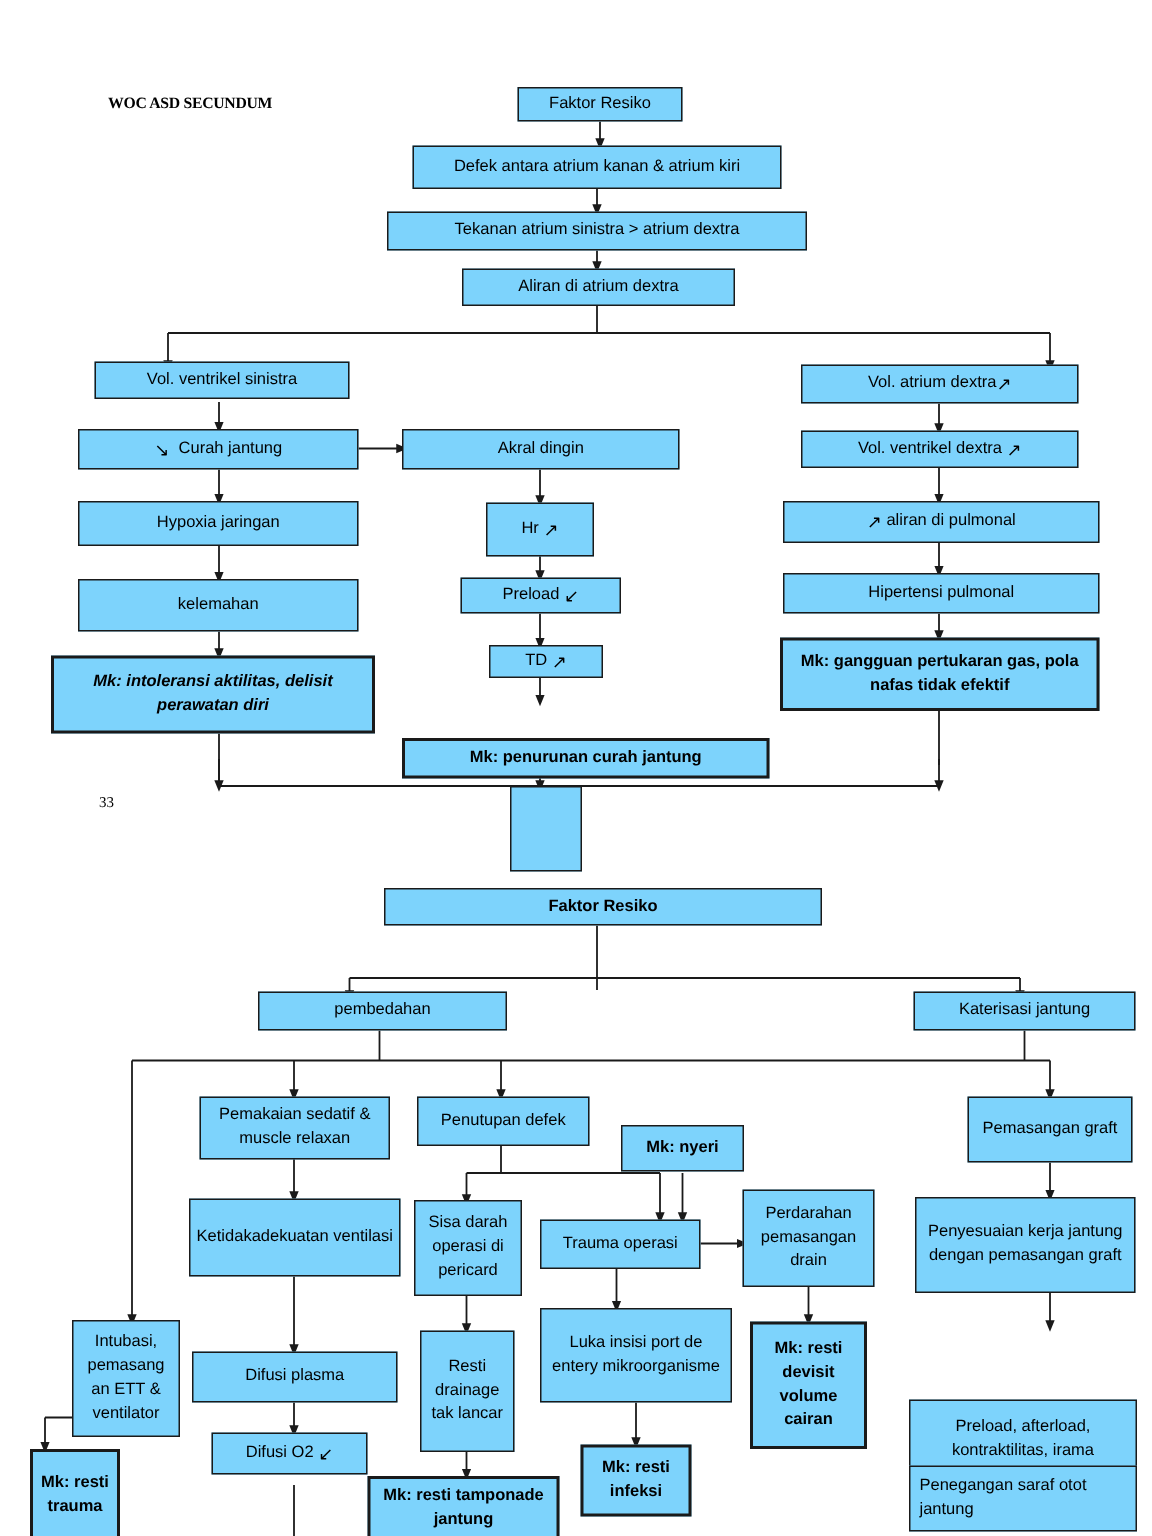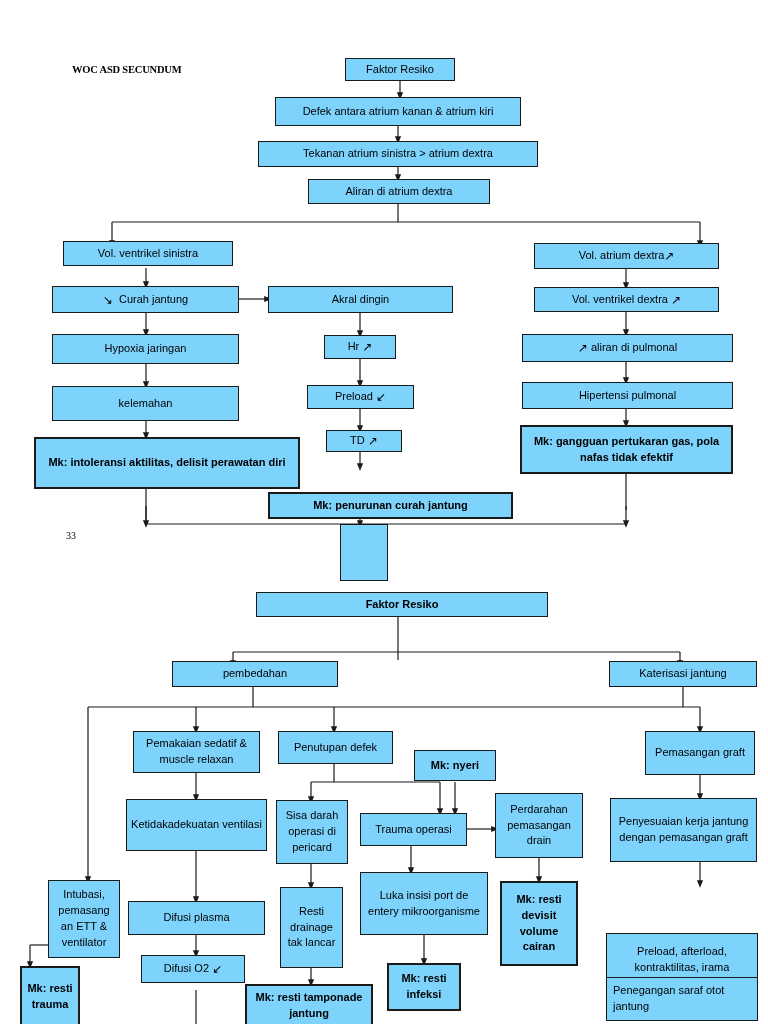--- a/index.html
+++ b/index.html
@@ -153,25 +153,25 @@
   <div class="node" style="left:63px;top:241px;width:170px;height:25px;">Vol. ventrikel sinistra</div>
 
   <div class="node" style="left:52px;top:286px;width:187px;height:27px;">
     <span class="arrowglyph">↘</span>&nbsp;&nbsp;<span>Curah jantung</span>
   </div>
 
   <div class="node" style="left:52px;top:334px;width:187px;height:30px;">Hypoxia jaringan</div>
 
   <div class="node" style="left:52px;top:386px;width:187px;height:35px;">kelemahan</div>
 
-  <div class="node bold thick" style="left:34px;top:437px;width:266px;height:52px;">Mk: intoleransi aktilitas, delisit perawatan diri</div>
+  <div class="node bold thick" style="left:34px;top:437px;width:216px;height:52px;font-style:italic;">Mk: intoleransi aktilitas, delisit perawatan diri</div>
 
   <div class="node" style="left:268px;top:286px;width:185px;height:27px;">Akral dingin</div>
 
-  <div class="node" style="left:324px;top:335px;width:72px;height:24px;">
+  <div class="node" style="left:324px;top:335px;width:72px;height:36px;">
     <span>Hr</span>&nbsp;<span class="arrowglyph">↗</span>
   </div>
 
   <div class="node" style="left:307px;top:385px;width:107px;height:24px;">
     <span>Preload</span>&nbsp;<span class="arrowglyph">↙</span>
   </div>
 
   <div class="node" style="left:326px;top:430px;width:76px;height:22px;">
     <span>TD</span>&nbsp;<span class="arrowglyph">↗</span>
   </div>

